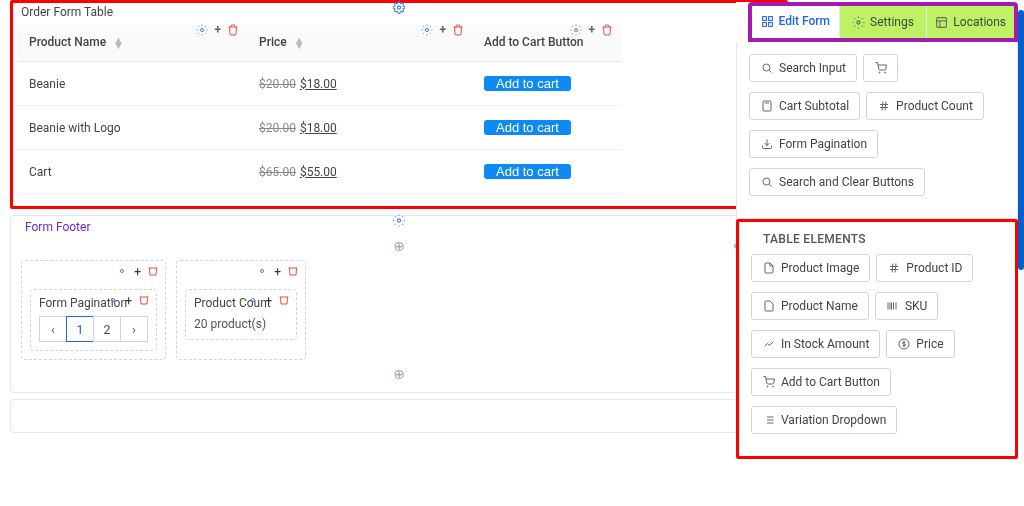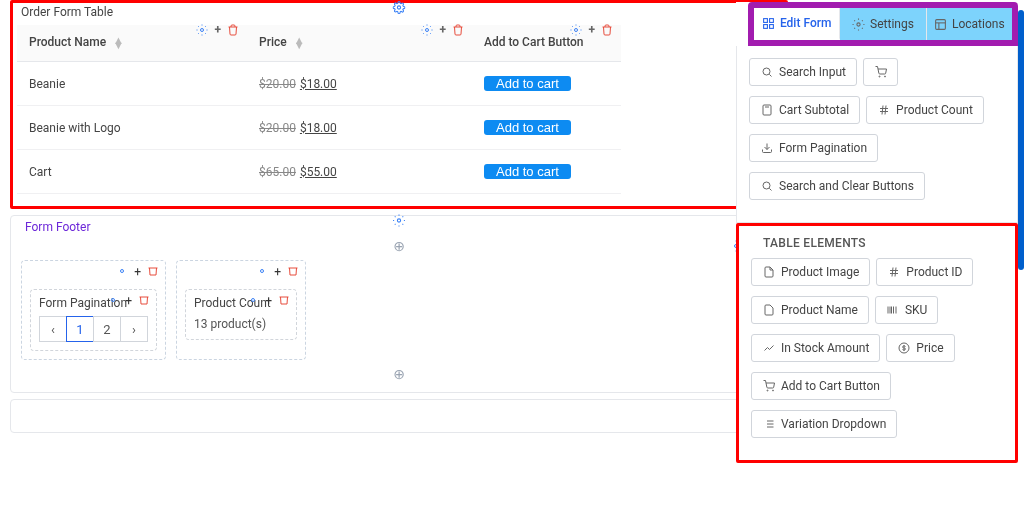--- a/index.html
+++ b/index.html
@@ -37,22 +37,22 @@
   .pagination .pg { width:28px; height:26px; border:1px solid #d1d5db; display:flex; align-items:center; justify-content:center; font-size:13px; color:#555; cursor:pointer; }
   .pagination .pg.active { border-color:#2563eb; color:#2563eb; }
   .pagination .pg + .pg { margin-left:-1px; }
   .plus-top { text-align:center; color:#9aa4b2; font-size:14px; padding-top:2px;}
   .plus-bottom { text-align:center; color:#9aa4b2; font-size:14px; padding:2px 0 4px;}
   .row-tools-right { position:absolute; top:4px; right:8px; display:flex; gap:6px; font-size:12px;}
   .row-tools-right .gear { color:#3b82f6; } .row-tools-right .plus{color:#666;} .row-tools-right .trash{color:#e74c3c;}
   .bottom-area { border:1px solid #e5e7eb; border-radius:4px; padding:2px 6px 10px; position:relative; background:#fff; margin-top:6px;}
   .bottom-area .row-tools-right { top:4px; right:8px;}
   
-  .tabs { display:flex; border:6px solid #a21caf; border-radius:4px 4px 0 0; overflow:hidden;margin-left:12px; }
-  .tab { flex:1; padding:8px 6px; font-size:12px; text-align:center; border-right:1px solid #e5e7eb; cursor:pointer; background:#7dd3fc; color:#444; display:flex; align-items:center; justify-content:center; gap:5px; }
+  .tabs { display:flex; border:4px solid #a21caf; border-radius:4px 4px 0 0; overflow:hidden;margin-left:12px; }
+  .tab { flex:1; padding:8px 6px; font-size:12px; text-align:center; border-right:1px solid #e5e7eb; cursor:pointer; background:#bef264; color:#444; display:flex; align-items:center; justify-content:center; gap:5px; }
   .tab:last-child { border-right:none;}
   .tab.active { background:#fff; color:#2563eb; border-bottom:2px solid #fff; font-weight:500;}
   .elements-box { border:1px solid #e5e7eb; border-top:none; padding:12px 12px 12px; }
   .elem-btn { border:1px solid #d1d5db; border-radius:3px; padding:6px 10px; font-size:12px; color:#444; background:#fff; display:inline-flex; align-items:center; gap:6px; margin:0 6px 10px 0; cursor:pointer; white-space:nowrap; }
   .elem-row { display:flex; flex-wrap:wrap; }
   .section-title { font-size:12px; color:#555; font-weight:500; padding:10px 24px 8px; letter-spacing:.3px;}
   .red-box-2 { border:3px solid #ff0000; border-radius:2px; padding:0; }
   .ico { width:13px; height:13px; display:inline-flex; align-items:center; justify-content:center; color:#666;}
   svg { display:block; }
 </style>
@@ -245,21 +245,21 @@
                 </svg>
               </span>
             <span class="plus">+</span>
             <span class="trash">
                 <svg width="12" height="12" viewBox="0 0 24 24" fill="none" stroke="#e74c3c" stroke-width="2">
                   <path d="M3 6h18M19 6l-1 14H6L5 6"></path>
                 </svg>
               </span>
           </div>
           <span class="inner-lbl">Product Count</span>
-          <span style="font-size:12px;color:#555;">13 product(s)</span>
+          <span style="font-size:12px;color:#555;">20 product(s)</span>
         </div>
       </div>
     </div>
     <div class="plus-bottom">⊕</div>
   </div>
 
   <div class="bottom-area">
     <div class="row-tools-right">
       <span class="gear">
           <svg width="12" height="12" viewBox="0 0 24 24" fill="none" stroke="#3b82f6" stroke-width="2">

